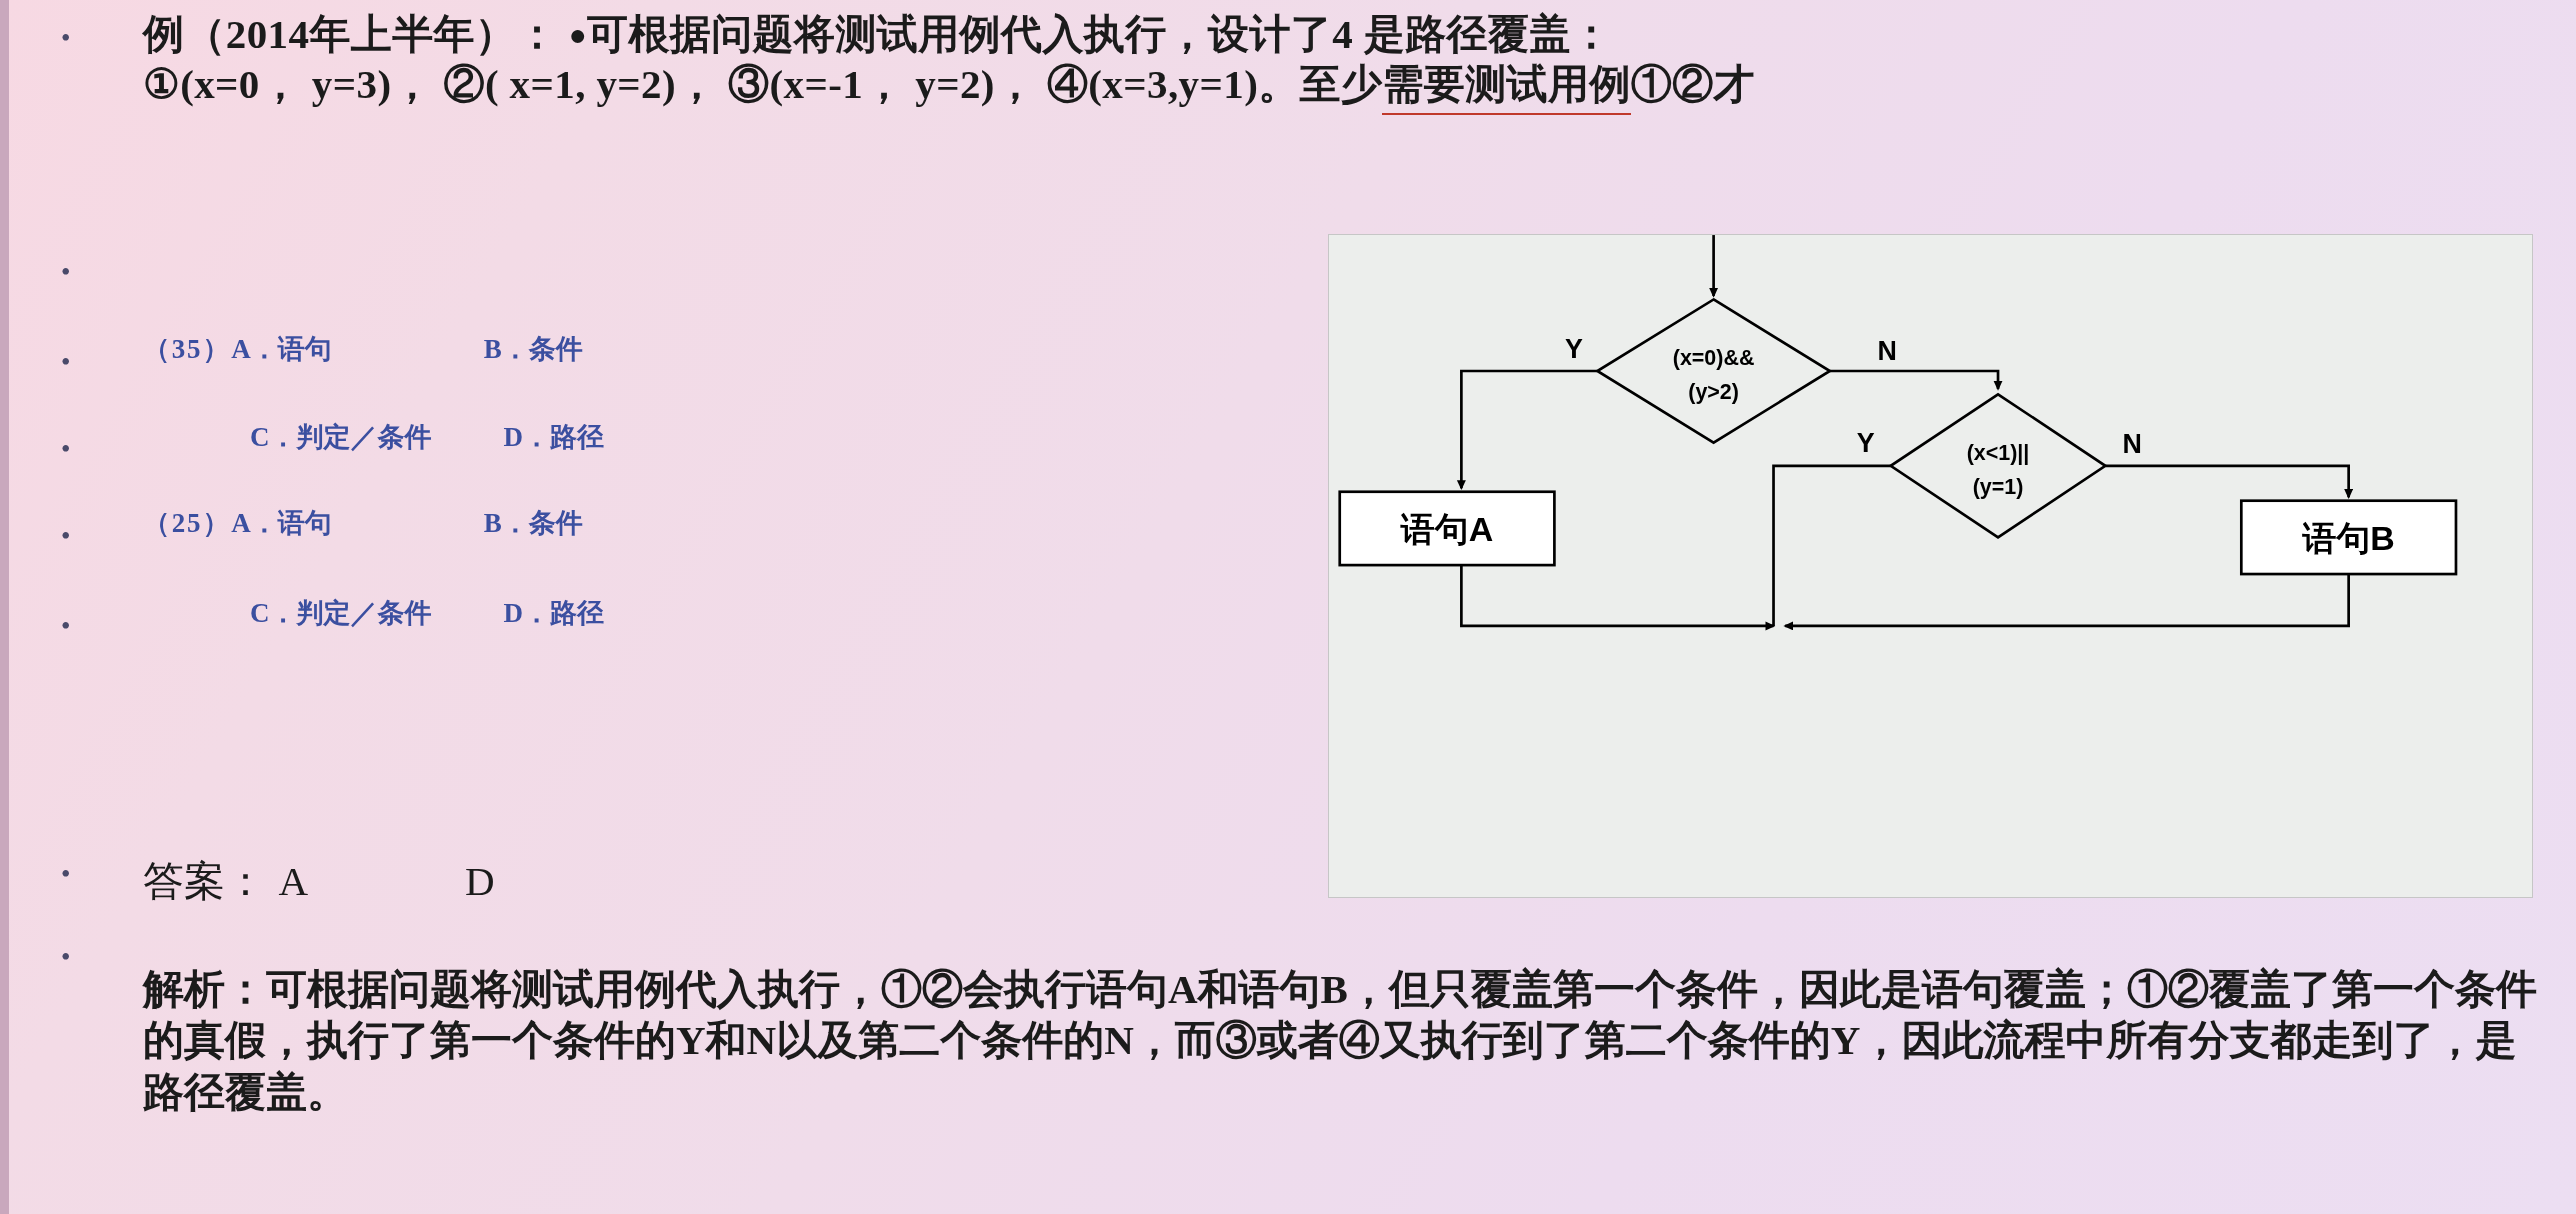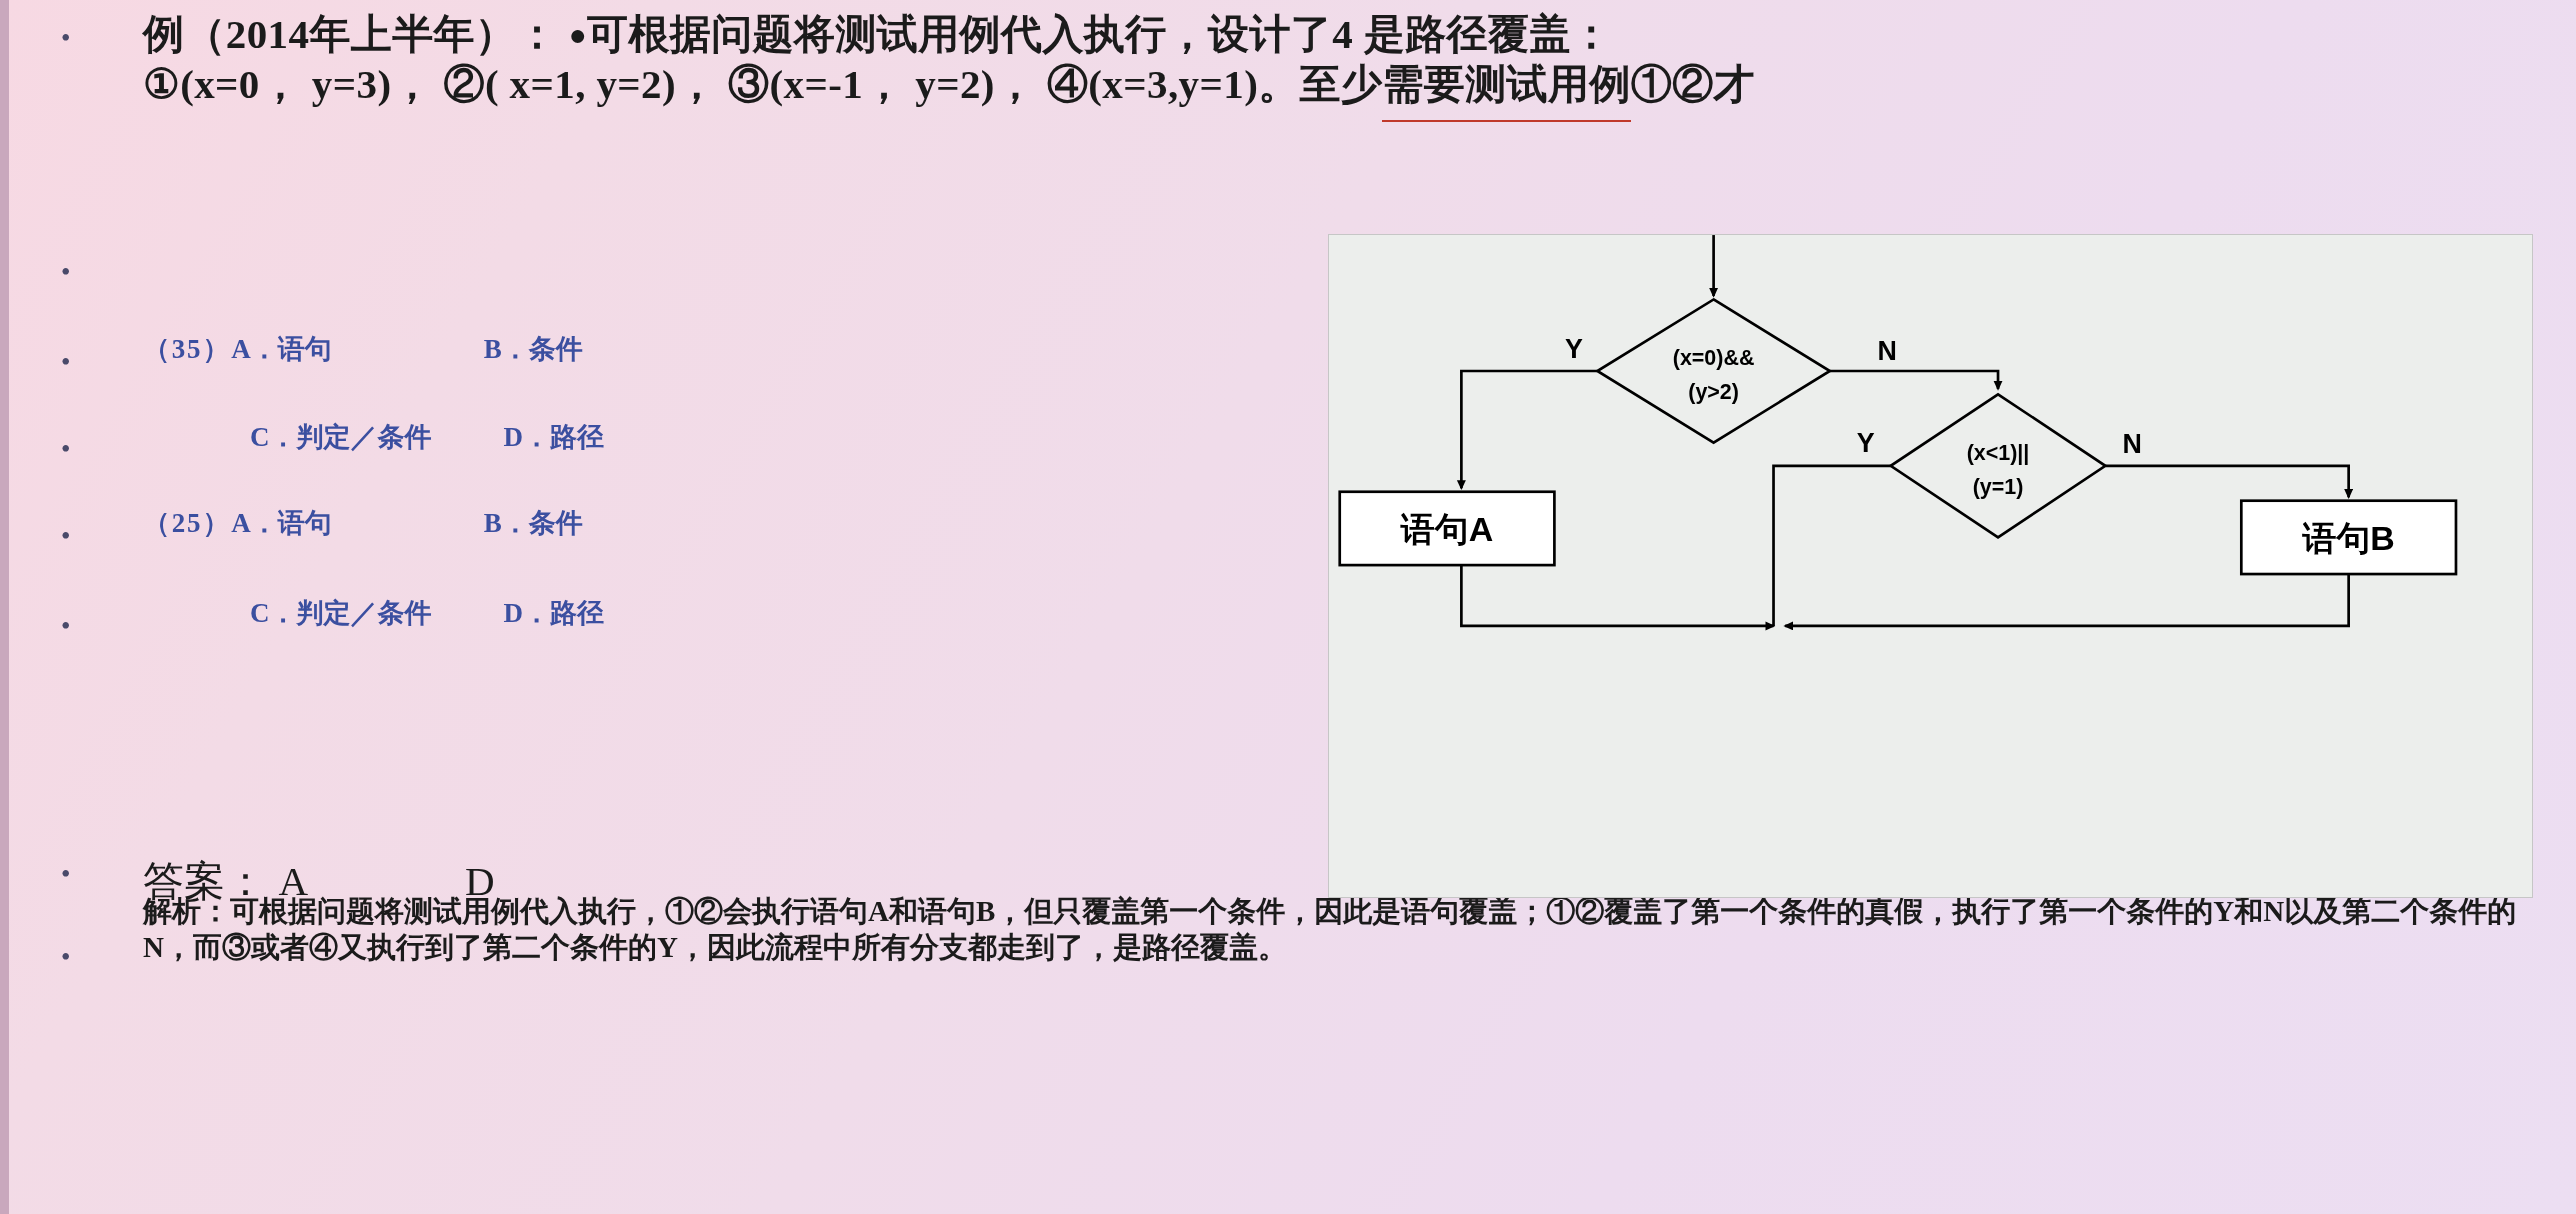--- a/index.html
+++ b/index.html
@@ -40,21 +40,21 @@
     top: 9px;
     width: 2379px;
     font-size: 41px;
     line-height: 1.22;
     color: #1b1b1b;
     font-weight: bold;
     letter-spacing: 0.4px;
   }
   .underline-red {
     border-bottom: 2.7px solid #c0392b;
-    padding-bottom: 13px;
+    padding-bottom: 6px;
     margin-top: 48px;
   }
   .dotmark {
     color: #1b1b1b;
     font-size: 30px;
     vertical-align: 2.7px;
   }
 
   
   .opt-line {
@@ -79,23 +79,23 @@
     color: #1b1b1b;
     white-space: nowrap;
   }
   .answer-line .ansA { margin-left: 12.5px; }
   .answer-line .ansD { margin-left: 157px; }
 
   
   .explain {
     position: absolute;
     left: 143px;
-    top: 893px;
+    top: 964px;
     width: 2397px;
-    font-size: 29px;
+    font-size: 41px;
     line-height: 1.25;
     font-weight: bold;
     color: #1b1b1b;
   }
 
   
   .flow-panel {
     position: absolute;
     left: 1328px;
     top: 234px;

